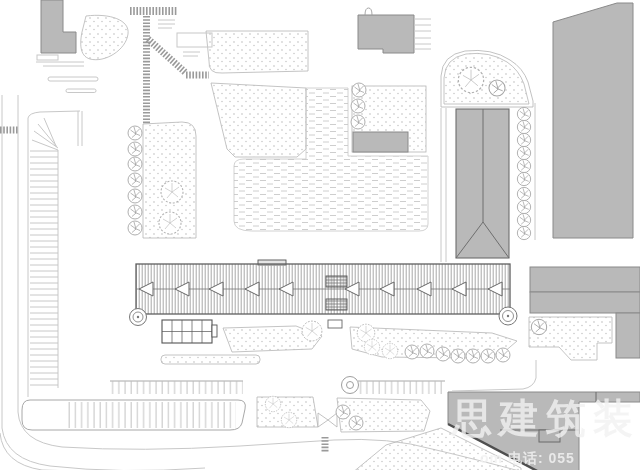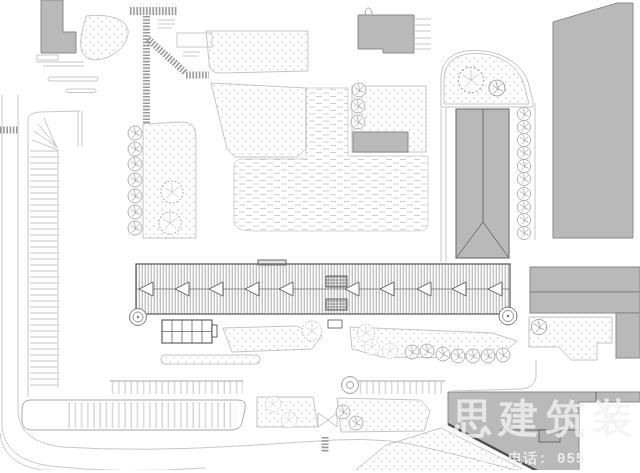--- a/index.html
+++ b/index.html
@@ -1,17 +1,17 @@
 <!DOCTYPE html>
 <html style="--bfill: #b9b9b9; --bstroke: #8a8a8a; --lnlight: #c8c8c8; --lnmed: #9e9e9e; --lndark: #555555; --wmark: #f2f2f2;"><head>
 <meta charset="utf-8">
 <style>
   html,body{margin:0;padding:0;background:#fff;}
   #canvas{position:relative;width:640px;height:470px;background:#fff;overflow:hidden;
-          font-family:Liberation Mono, monospace;}
+          font-family:Liberation Sans, sans-serif;}
   svg{display:block;}
   .gb   {fill:var(--bfill);stroke:var(--bstroke);stroke-width:1;}
   .gb2  {fill:var(--bfill);stroke:#6e6e6e;stroke-width:1.1;}
   .ln   {stroke:var(--lnlight);fill:none;stroke-width:1;}
   .lnm  {stroke:var(--lnmed);fill:none;stroke-width:0.9;}
   .bed  {fill:url(#dots);stroke:#b5b5b5;stroke-width:0.8;}
   .bedw {fill:#fff;stroke:#b2b2b2;stroke-width:0.8;}
   .grass{fill:url(#dashes);stroke:#c6c6c6;stroke-width:0.8;}
   .lad  {stroke:#9a9a9a;stroke-dasharray:1.6 1.6;fill:none;}
   .tri  {fill:#fff;stroke:#666;stroke-width:1;}

